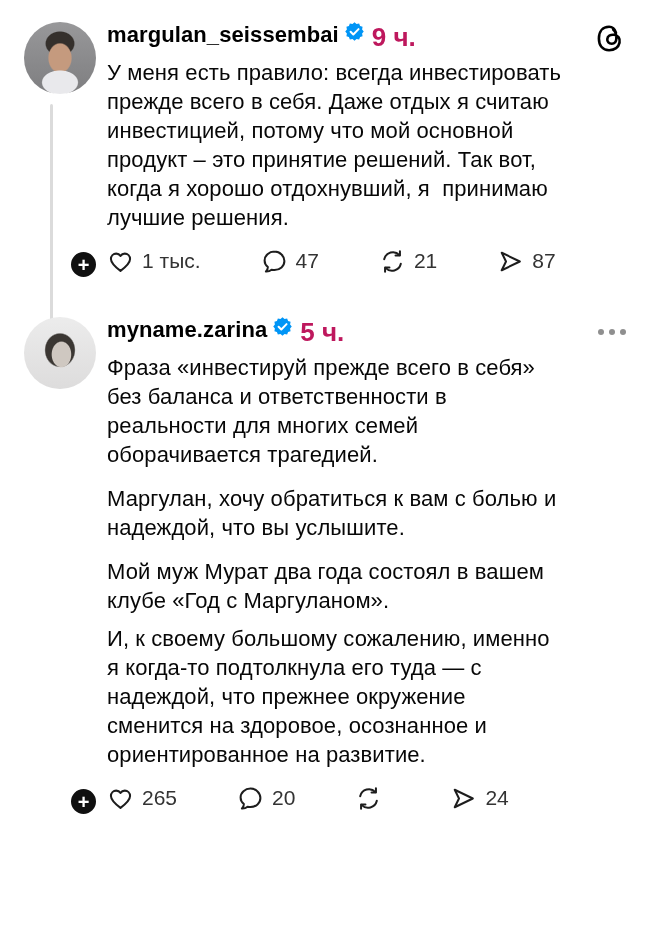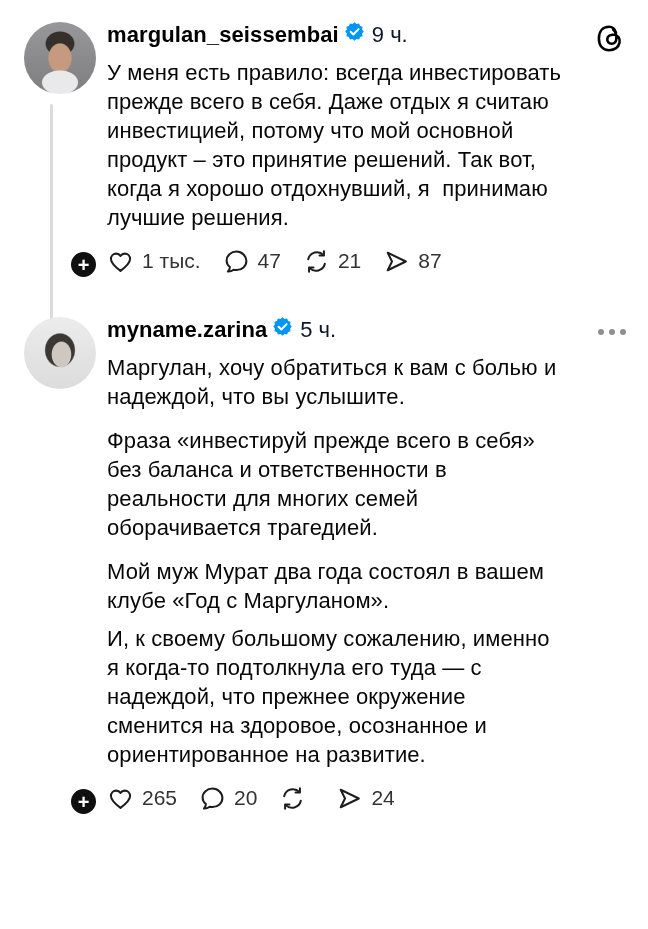--- a/index.html
+++ b/index.html
@@ -49,34 +49,34 @@
     background:#101010; border:3px solid #ffffff;
     display:flex; align-items:center; justify-content:center;
     color:#ffffff; font-size:20px; font-weight:700; line-height:1;
     cursor:pointer;
   }
   .header-row {
     display:flex; height:30px;
   }
   .username { font-size:22px; font-weight:700; color:#000; letter-spacing:.1px; }
   .verified { width:19px; height:19px; margin-left:6px; flex:0 0 auto; }
-  .timestamp { font-size:22px; color:#0f172a; margin-left:8px; }
+  .timestamp { font-size:26px; color:#be185d; margin-left:8px;font-weight:bold; }
   .spacer { flex:1; }
   .threads-logo { width:33px; height:33px; color:#000; margin-right:2px; cursor:pointer; }
   .more-btn { display:flex; gap:5px; padding:6px 2px; cursor:pointer; align-items:center; }
   .more-btn i { width:6px; height:6px; border-radius:50%; background:#8f8f8f; display:block; }
   .body-text { margin-top:6px; }
   .body-text p {
     font-size:22px; line-height:29px; color:#070707;
     white-space:pre-wrap; letter-spacing:.1px;
   }
   .body-text p + p { margin-top:15px; }
   .body-text p.tight { margin-top:9px; }
   .actions {
-    display:flex; align-items:center; gap:22px;
+    display:flex; align-items:center; gap:60px;
     margin-top:13px; height:32px;
   }
   .action {
     display:flex; align-items:center; gap:8px;
     cursor:pointer; color:#1d1d1d;
   }
   .action svg { width:27px; height:27px; display:block; }
   .action .count { font-size:21px; color:#333; }
 </style>
 </head>
@@ -186,26 +186,26 @@
           </svg>
         <span class="timestamp">5 ч.</span>
         <span class="spacer"></span>
         <div class="more-btn">
           <i></i>
           <i></i>
           <i></i>
         </div>
       </div>
       <div class="body-text">
-        <p>Маргулан, хочу обратиться к вам с болью и
-надеждой, что вы услышите.</p>
         <p>Фраза «инвестируй прежде всего в себя»
 без баланса и ответственности в
 реальности для многих семей
 оборачивается трагедией.</p>
+        <p>Маргулан, хочу обратиться к вам с болью и
+надеждой, что вы услышите.</p>
         <p>Мой муж Мурат два года состоял в вашем
 клубе «Год с Маргуланом».</p>
         <p class="tight">И, к своему большому сожалению, именно
 я когда-то подтолкнула его туда — с
 надеждой, что прежнее окружение
 сменится на здоровое, осознанное и
 ориентированное на развитие.</p>
       </div>
       <div class="actions">
         <div class="action">

